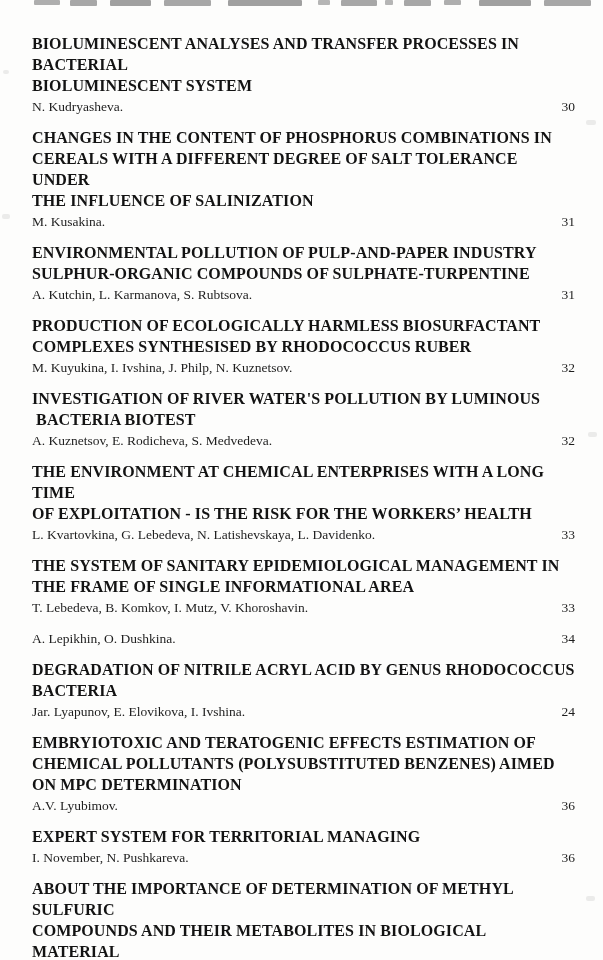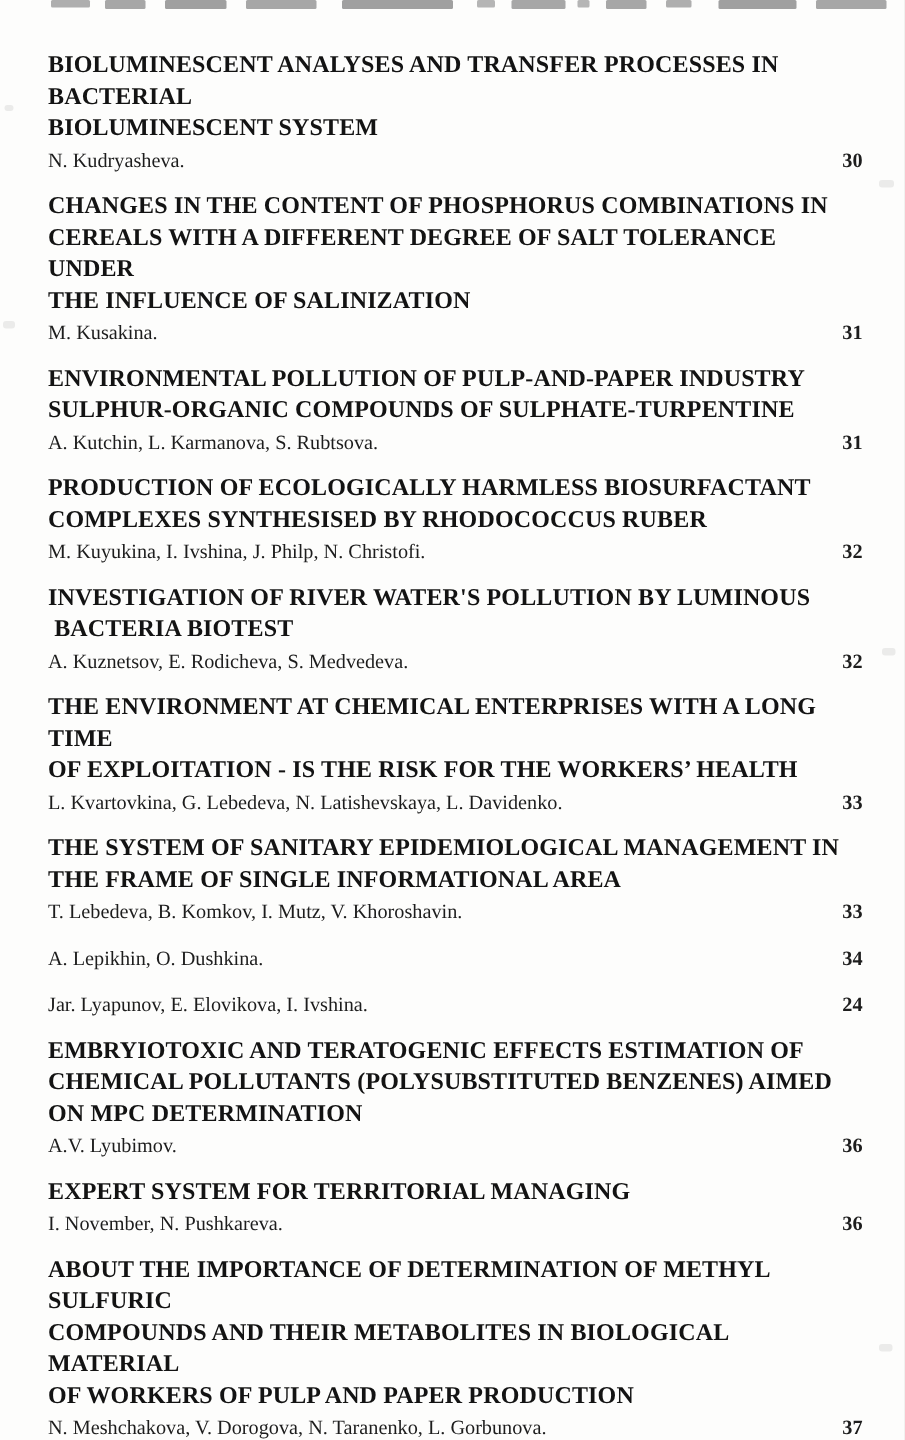--- a/index.html
+++ b/index.html
@@ -41,21 +41,20 @@
     font-size: 13.5px;
     line-height: 21px;
   }
   .entry-authors {
     color: #1d1d1d;
     white-space: pre;
   }
   .entry-page {
     color: #1d1d1d;
     padding-right: 2px;
-    font-weight: bold;
   }
   
   .scan-edge i {
     position: absolute;
     top: 0;
     height: 6px;
     background: #6e6e6e;
     opacity: 0.85;
     border-radius: 1px;
   }
@@ -136,21 +135,21 @@
     <div class="author-row">
       <span class="entry-authors">A. Kutchin, L. Karmanova, S. Rubtsova.</span>
       <span class="entry-page">31</span>
     </div>
   </div>
 
   <div class="entry">
     <div class="entry-title">PRODUCTION OF ECOLOGICALLY HARMLESS BIOSURFACTANT
 COMPLEXES SYNTHESISED BY RHODOCOCCUS RUBER</div>
     <div class="author-row">
-      <span class="entry-authors">M. Kuyukina, I. Ivshina, J. Philp, N. Christofi.</span>
+      <span class="entry-authors">M. Kuyukina, I. Ivshina, J. Philp, N. Kuznetsov.</span>
       <span class="entry-page">32</span>
     </div>
   </div>
 
   <div class="entry">
     <div class="entry-title">INVESTIGATION OF RIVER WATER'S POLLUTION BY LUMINOUS
  BACTERIA BIOTEST</div>
     <div class="author-row">
       <span class="entry-authors">A. Kuznetsov, E. Rodicheva, S. Medvedeva.</span>
       <span class="entry-page">32</span>
@@ -176,20 +175,22 @@
   </div>
 
   <div class="entry">
     <div class="author-row">
       <span class="entry-authors">A. Lepikhin, O. Dushkina.</span>
       <span class="entry-page">34</span>
     </div>
   </div>
 
   <div class="entry">
+    <div class="entry-title">DEGRADATION OF NITRILE ACRYL ACID BY GENUS RHODOCOCCUS
+BACTERIA</div>
     <div class="author-row">
       <span class="entry-authors">Jar. Lyapunov, E. Elovikova, I. Ivshina.</span>
       <span class="entry-page">24</span>
     </div>
   </div>
 
   <div class="entry">
     <div class="entry-title">EMBRYIOTOXIC AND TERATOGENIC EFFECTS ESTIMATION OF
 CHEMICAL POLLUTANTS (POLYSUBSTITUTED BENZENES) AIMED
 ON MPC DETERMINATION</div>

